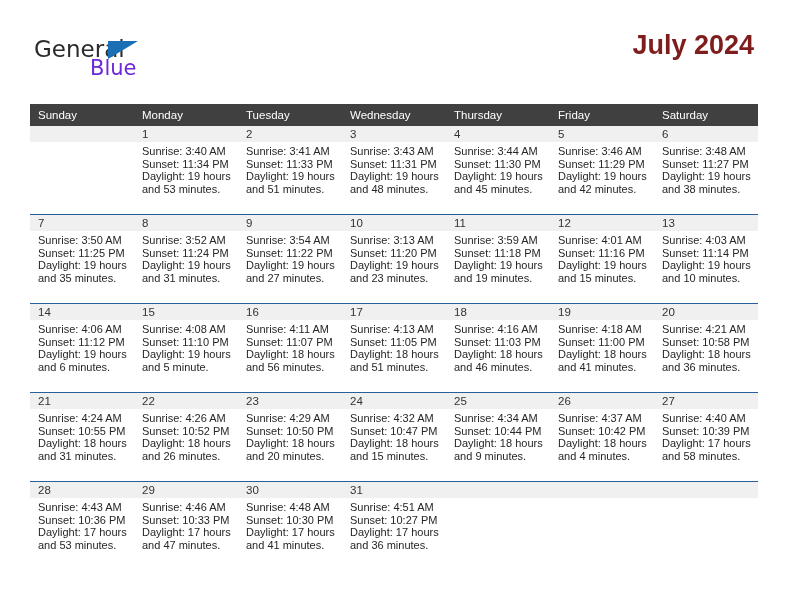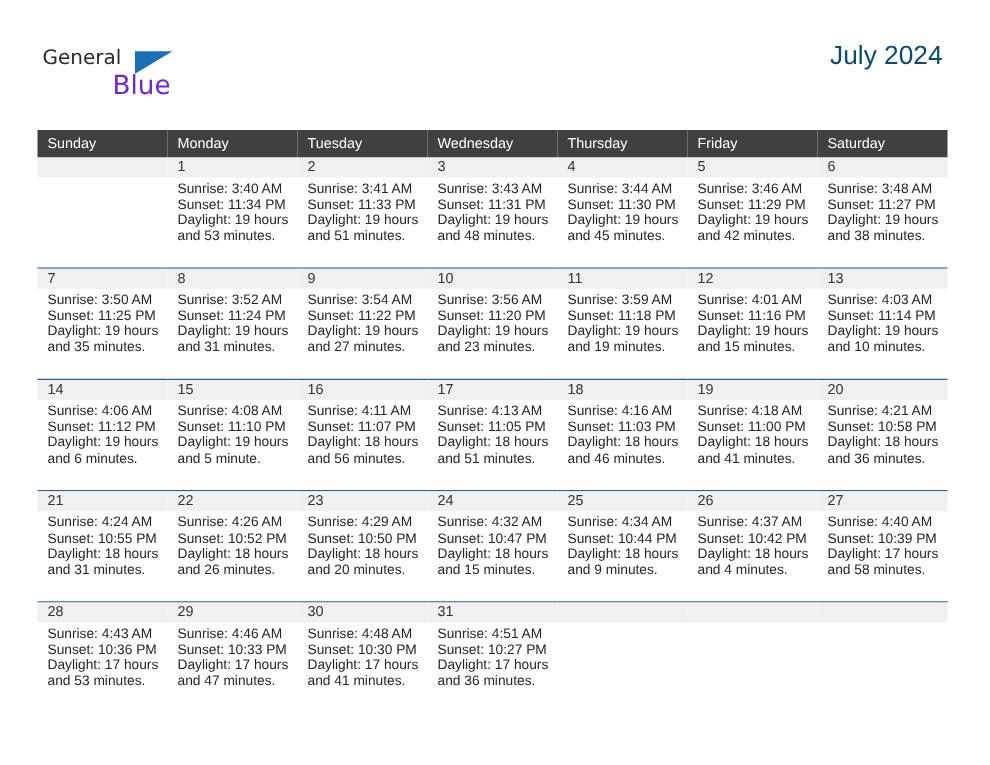--- a/index.html
+++ b/index.html
@@ -33,21 +33,21 @@
     position: absolute;
     left: 34px;
     top: 36px;
     width: 200px;
     height: 52px;
   }
   .logo-general {
     position: absolute;
     left: 0;
     top: 0;
-    font-size: 16px;
+    font-size: 23px;
     letter-spacing: 0px;
     color: #2b2b2b;
     font-family: "DejaVu Sans", sans-serif;
     font-weight: 400;
   }
   .logo-blue {
     position: absolute;
     left: 56px;
     top: 20px;
     font-size: 21px;
@@ -65,23 +65,23 @@
     border-bottom: 18px solid transparent;
   }
 
   .title-block {
     position: absolute;
     right: 38px;
     top: 28px;
     text-align: right;
   }
   .cal-title {
-    font-size: 21px;
-    color: #0c4a6e;
-    font-weight: 400;
+    font-size: 27px;
+    color: #7f1d1d;
+    font-weight: 700;
     line-height: 34px;
     white-space: nowrap;
   }
   .cal-subtitle {
     margin-top: 9px;
     font-size: 14px;
     color: #1a1a1a;
     font-weight: 400;
     line-height: 17px;
     white-space: nowrap;
@@ -287,21 +287,21 @@
                   <div>Sunset: 11:22 PM</div>
                   <div>Daylight: 19 hours</div>
                   <div>and 27 minutes.</div>
                 </div>
               </div>
             </td>
           <td>
               <div class="daycell">
                 <div class="daynum-strip">10</div>
                 <div class="dayinfo">
-                  <div>Sunrise: 3:56 AM</div>
+                  <div>Sunrise: 3:13 AM</div>
                   <div>Sunset: 11:20 PM</div>
                   <div>Daylight: 19 hours</div>
                   <div>and 23 minutes.</div>
                 </div>
               </div>
             </td>
           <td>
               <div class="daycell">
                 <div class="daynum-strip">11</div>
                 <div class="dayinfo">

